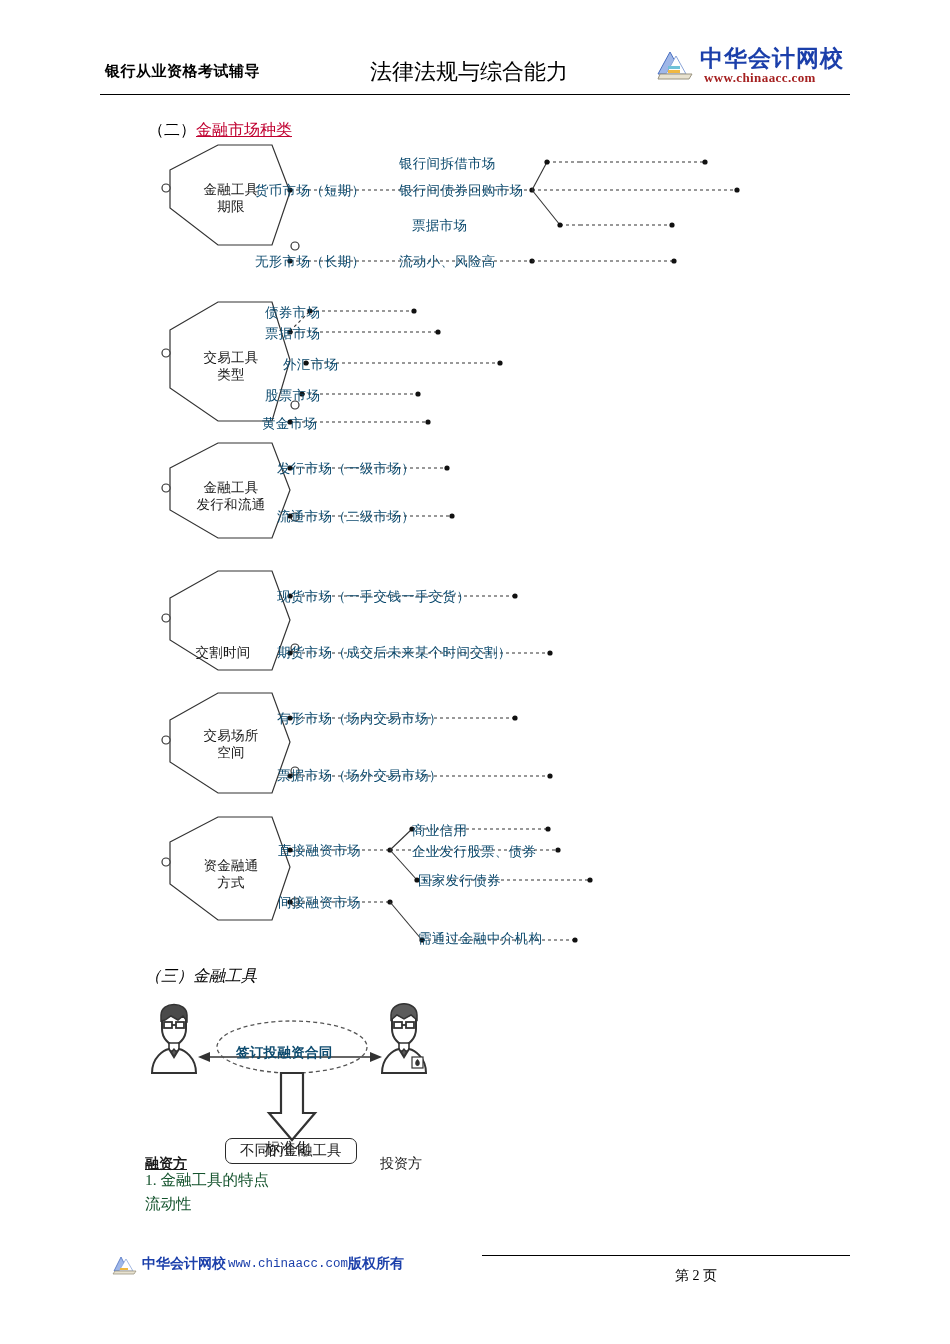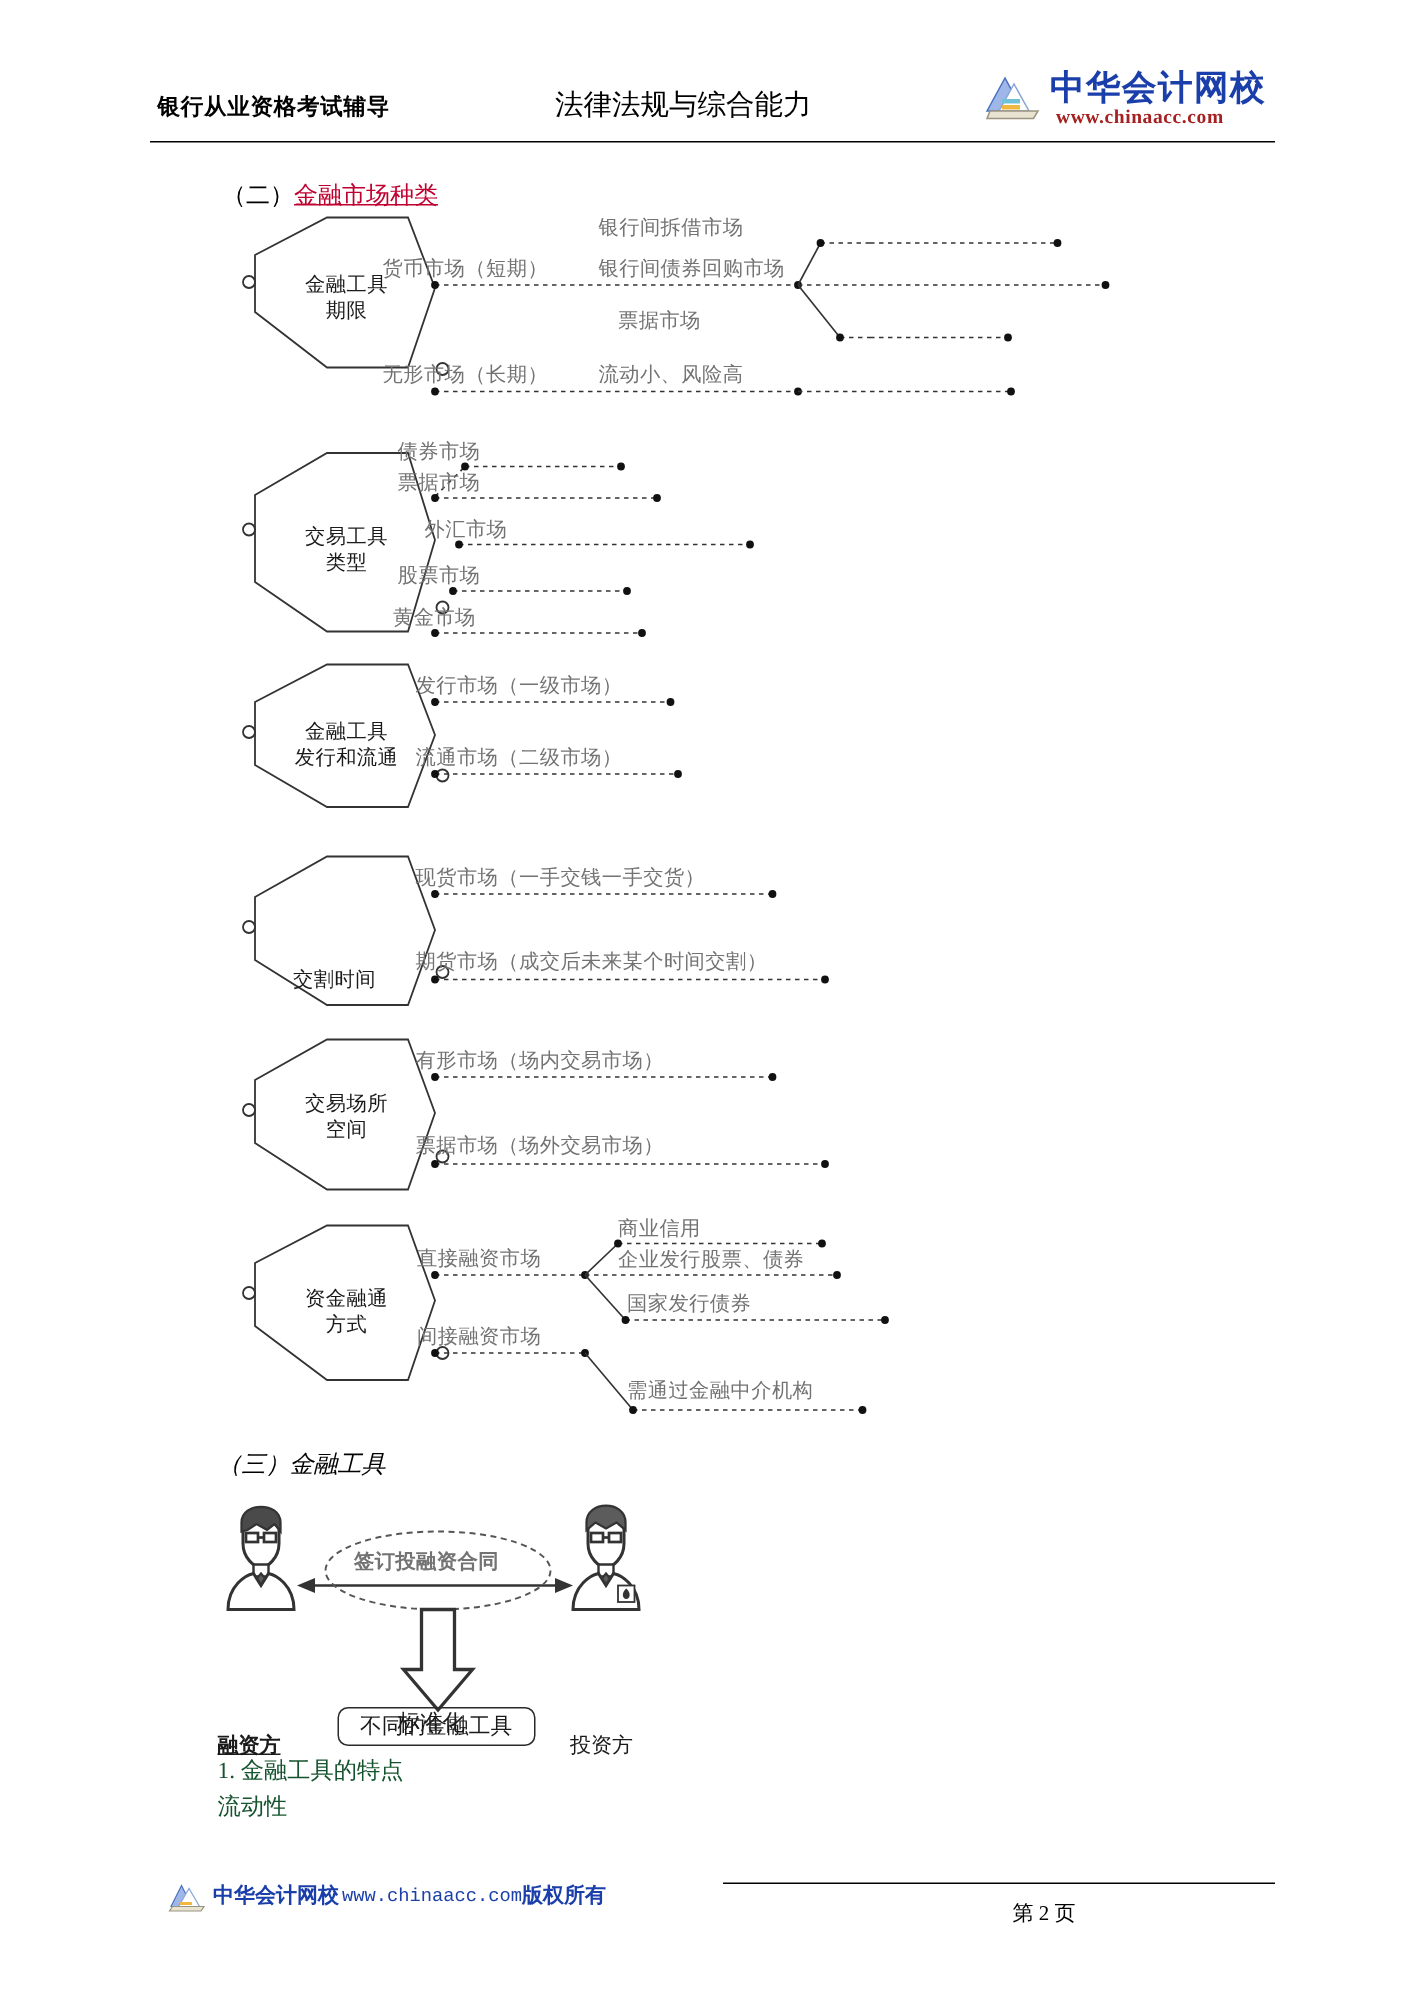--- a/index.html
+++ b/index.html
@@ -18,21 +18,21 @@
   }
   .hdr-left{
     position:absolute;left:5px;top:14px;
     font-family:"Liberation Serif","DejaVu Serif",serif;
     font-weight:bold;font-size:15px;letter-spacing:0.5px;
     white-space:nowrap;
   }
   .hdr-center{
     position:absolute;left:270px;top:9px;
     font-family:"Liberation Serif","DejaVu Serif",serif;
-    font-size:19px;white-space:nowrap;
+    font-size:22px;white-space:nowrap;
   }
   .hdr-rule{
     position:absolute;left:0px;top:46px;width:750px;height:0;
     border-top:1.3px solid #000;
   }
   .logo{position:absolute;left:556px;top:-4px;width:195px;height:50px;}
   .logo-mark{position:absolute;left:0;top:4px;width:40px;height:34px;}
   .logo-txt{
     position:absolute;left:44px;top:-1px;
     font-family:"Liberation Sans","DejaVu Sans",sans-serif;
@@ -54,22 +54,23 @@
   }
   .sec-head .num{color:#000;}
   .sec-head .ttl-red{color:#c00030;text-decoration:underline;}
 
   
   .diagram{position:absolute;}
   .diagram svg{display:block;overflow:visible;}
   .lbl{
     position:absolute;
     font-family:"Liberation Sans","DejaVu Sans",sans-serif;
-    font-size:13.5px;color:#737373;white-space:nowrap;
+    font-size:13.5px;color:#0c4a6e;white-space:nowrap;
     letter-spacing:.3px;
+    margin-top:12px;
   }
   .hexlabel{
     position:absolute;
     font-family:"Liberation Sans","DejaVu Sans",sans-serif;
     font-size:13.5px;color:#1a1a1a;white-space:nowrap;
     text-align:center;line-height:17px;letter-spacing:.3px;
   }
 
   
   .ill-lbl{

